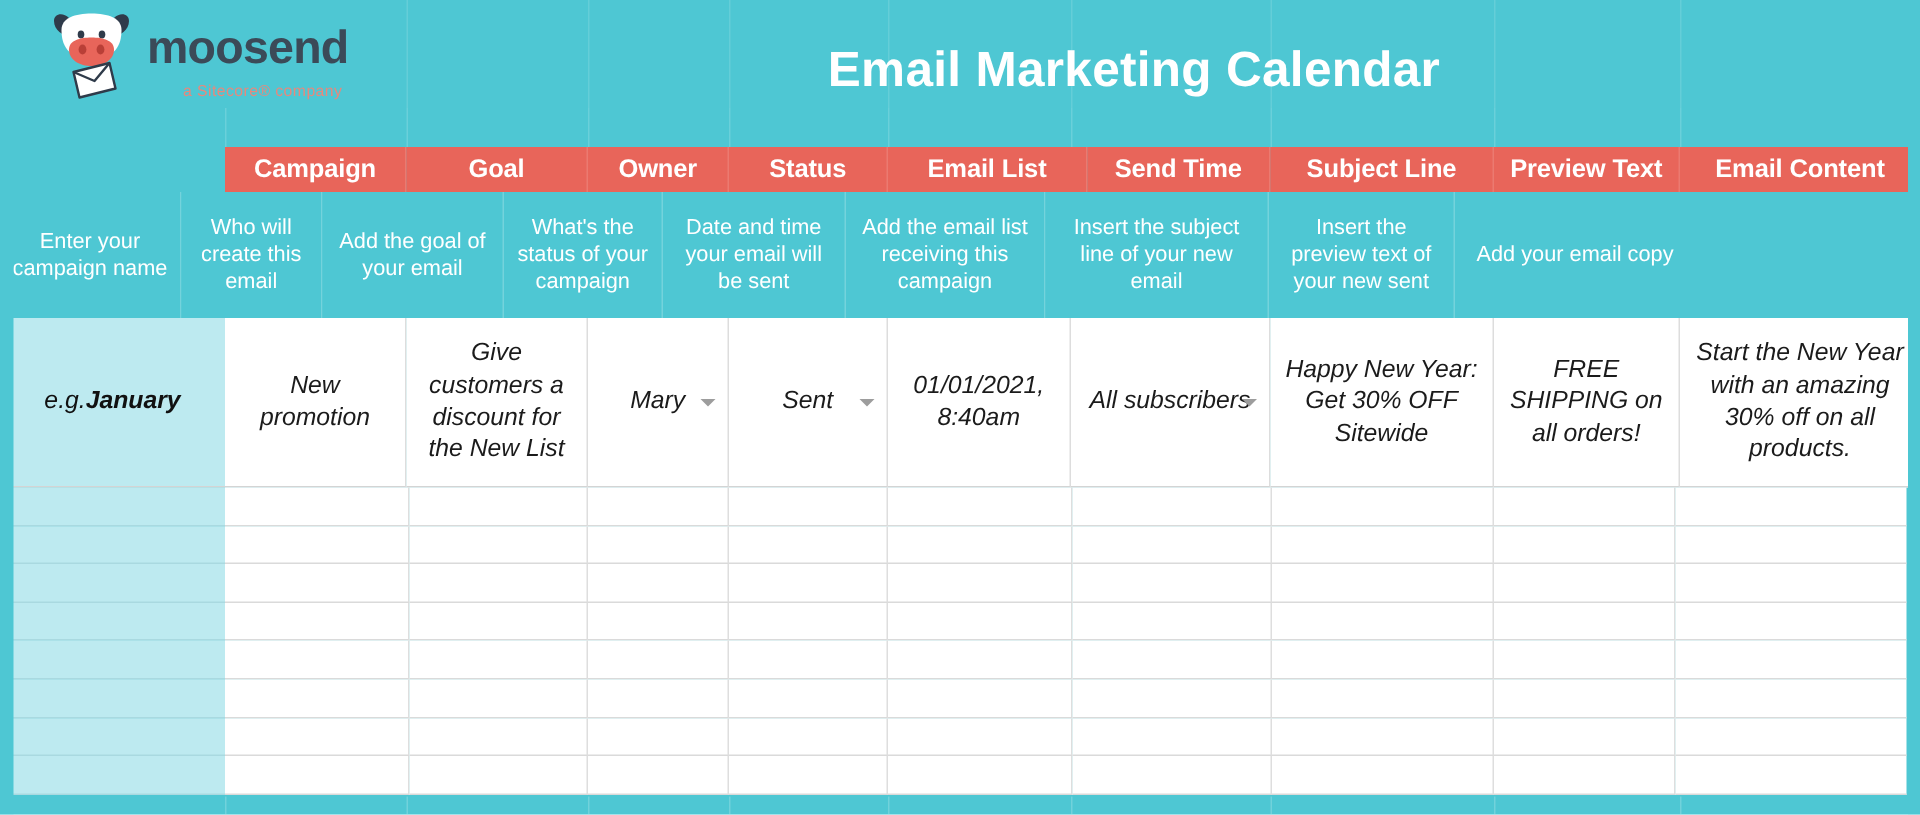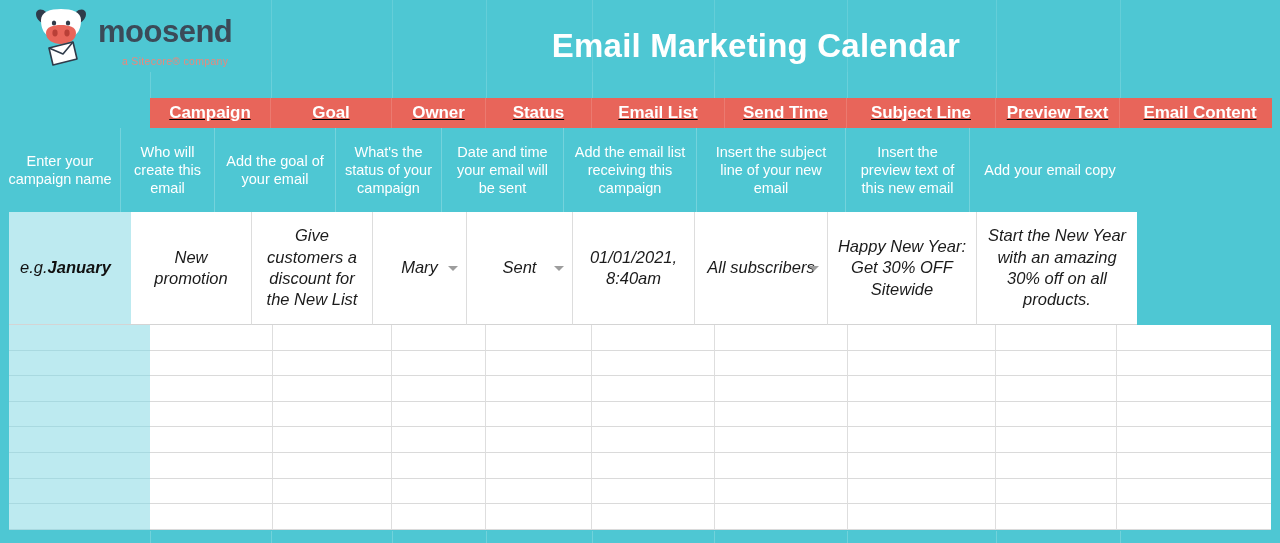--- a/index.html
+++ b/index.html
@@ -114,21 +114,21 @@
     box-sizing: border-box;
     display: flex;
     align-items: center;
     justify-content: center;
     text-align: center;
     overflow: hidden;
     position: relative;
   }
 
   
-  .row-head { height: 30px; background: #4ec7d3; text-decoration: underline; }
+  .row-head { height: 30px; background: #4ec7d3; }
   .row-head .cell {
     background: #e8655a;
     color: #ffffff;
     font-weight: bold;
     font-size: 17px;
     border-right: 1px solid #eb7a70;
     letter-spacing: -0.1px;
   }
   .row-head .cell-month { background: #4ec7d3; border-right: none; }
 
@@ -286,45 +286,46 @@
     </div>
 
     <div class="row row-instr">
       <div class="cell" style="width:121px">Enter your campaign name</div>
       <div class="cell" style="width:94px">Who will create this email</div>
       <div class="cell" style="width:121px">Add the goal of your email</div>
       <div class="cell" style="width:106px">What's the status of your campaign</div>
       <div class="cell" style="width:122px">Date and time your email will be sent</div>
       <div class="cell" style="width:133px">Add the email list receiving this campaign</div>
       <div class="cell" style="width:149px">Insert the subject line of your new email</div>
-      <div class="cell" style="width:124px">Insert the preview text of this new email</div>
+      <div class="cell" style="width:124px">Insert the preview text of your new sent</div>
       <div class="cell" style="width:160px; border-right:none">Add your email copy</div>
     </div>
 
     <div class="row row-example">
-      <div class="cell cell-month" style="width:131px">
+      <div class="cell cell-month" style="width:150px">
         <span>e.g. </span>
           <b>January</b>
       </div>
       <div class="cell" style="width:121px">New promotion</div>
       <div class="cell" style="width:121px">Give customers a discount for the New List</div>
       <div class="cell" style="width:94px">
           <span>Mary</span>
           <span class="caret"></span>
         </div>
       <div class="cell" style="width:106px">
           <span>Sent</span>
           <span class="caret"></span>
         </div>
       <div class="cell" style="width:122px">01/01/2021, 8:40am</div>
       <div class="cell" style="width:133px">
           <span>All subscribers</span>
           <span class="caret"></span>
         </div>
       <div class="cell" style="width:149px">Happy New Year: Get 30% OFF Sitewide</div>
+      <div class="cell" style="width:124px">FREE SHIPPING on all orders!</div>
       <div class="cell" style="width:160px; border-right:none">Start the New Year with an amazing 30% off on all products.</div>
     </div>
 
     <div id="blank-rows">
         <div class="row row-blank">
           <div class="cell cell-month" style="width: 150px;"></div>
           <div class="cell" style="width: 123px;"></div>
           <div class="cell" style="width: 119px;"></div>
           <div class="cell" style="width: 94px;"></div>
           <div class="cell" style="width: 106px;"></div>

